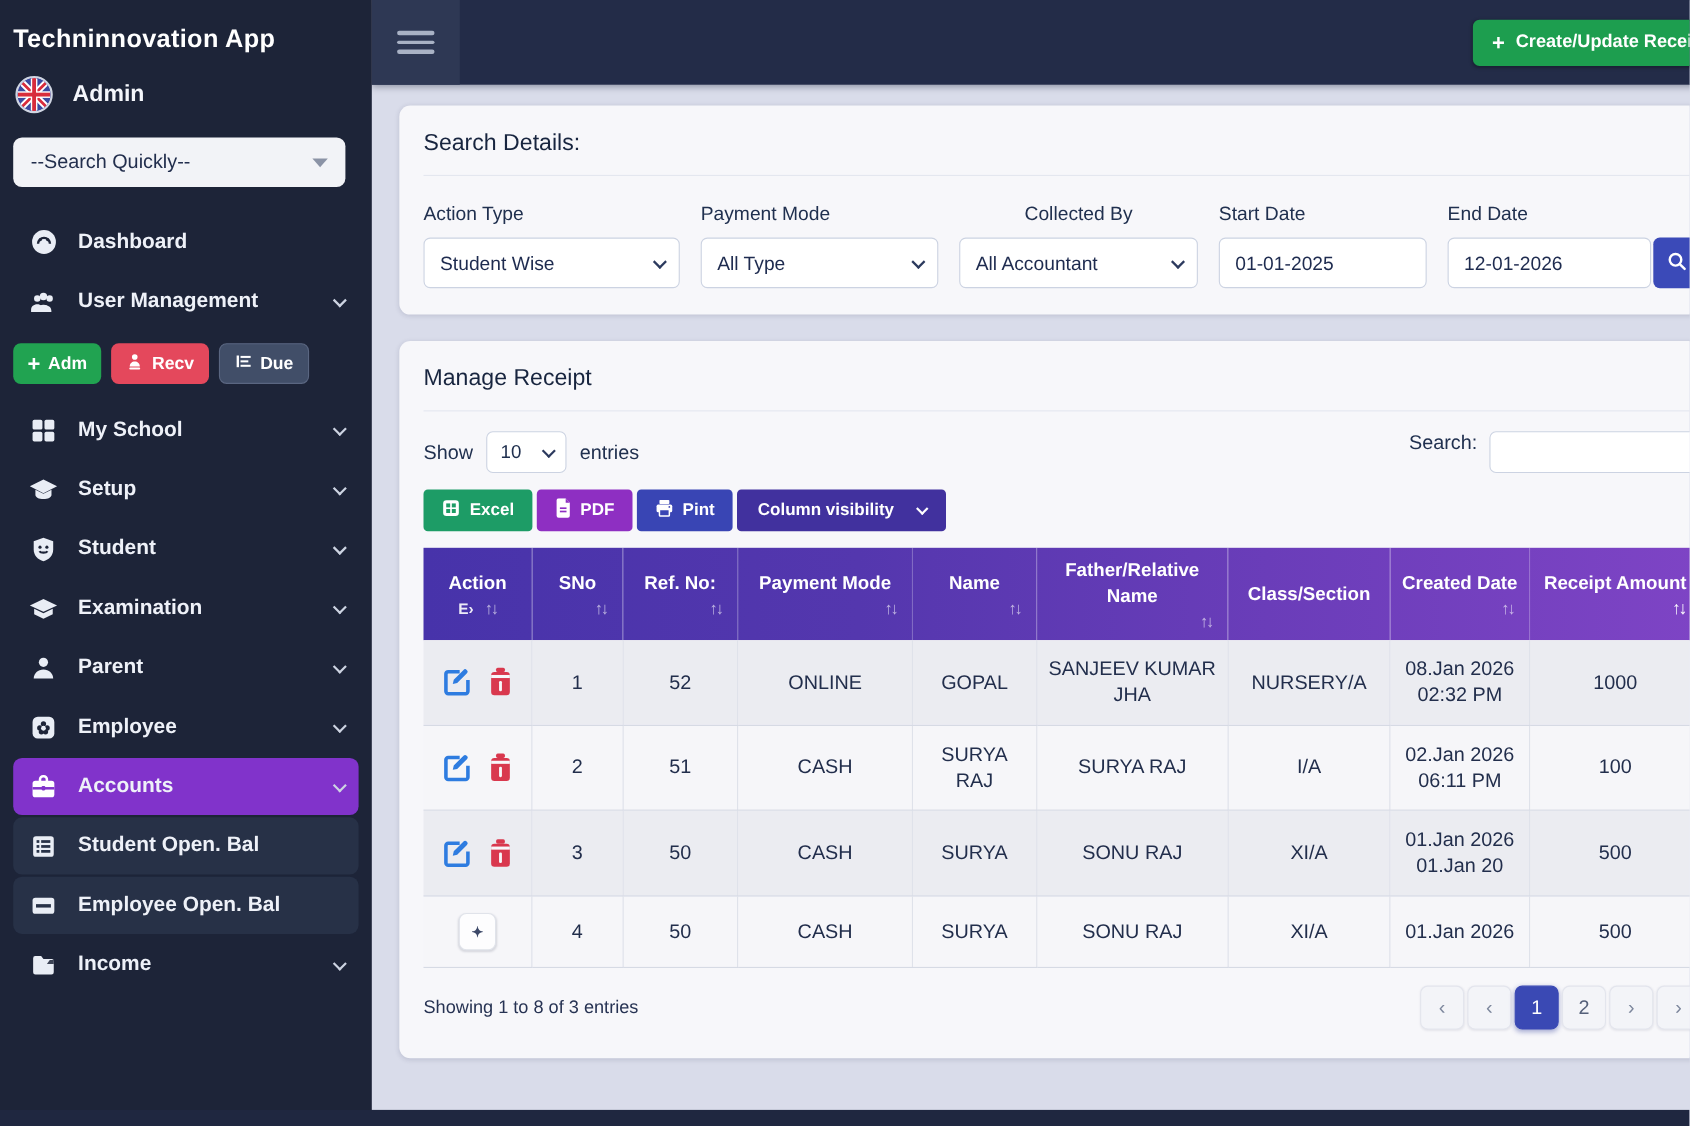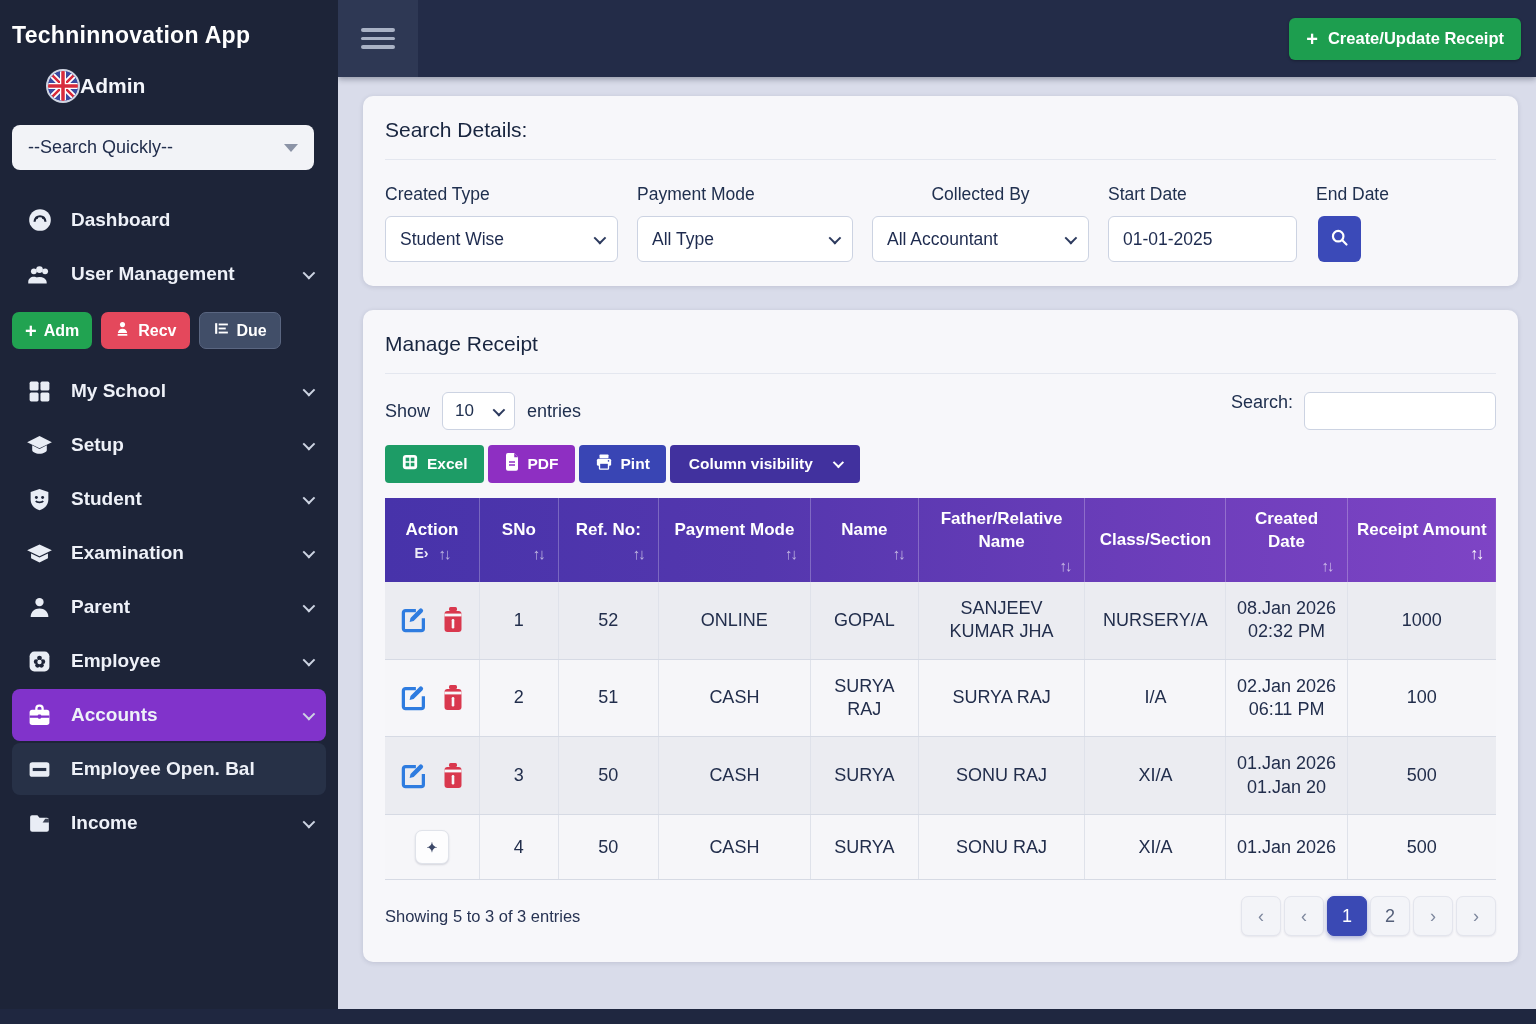--- a/index.html
+++ b/index.html
@@ -10,21 +10,21 @@
     background:#d9dcea;
     color:#1d2a4a;
     position:relative;
   }
   
   .sidebar {
     width:338px; flex-shrink:0; background:#1d2438; color:#edf0f7;
     display:flex; flex-direction:column; height:1024px; position:relative; z-index:5;
   }
   .logo { font-size:23px; font-weight:bold; letter-spacing:.3px; padding:22px 14px 6px 12px; color:#fff; }
-  .user-row { display:flex; align-items:center; padding:14px 12px 6px 14px;margin-left:32px; }
+  .user-row { display:flex; align-items:center; gap:18px; padding:14px 12px 6px 14px; }
   .avatar { width:34px; height:34px; border-radius:50%; overflow:hidden; border:2px solid #cfd5e2; flex-shrink:0; background:#3b4aa0; }
   .user-name { font-size:21px; font-weight:600; color:#f4f6fb; }
   .quick-search {
     margin:16px 24px 10px 12px; background:#f2f3f7; color:#222e4d;
     border-radius:8px; height:45px; display:flex; align-items:center;
     justify-content:space-between; padding:0 16px; font-size:18px; cursor:pointer;
   }
   .tri-down { width:0; height:0; border-left:7px solid transparent; border-right:7px solid transparent; border-top:8px solid #8b93a6; }
   .menu { list-style:none; margin-top:14px; }
   .menu-item {
@@ -323,20 +323,36 @@
             <path d="M9 7V5.2A2.7 2.7 0 0 1 11.7 2.5h.6A2.7 2.7 0 0 1 15 5.2V7" fill="none" stroke="#fff" stroke-width="2.2"></path>
             <rect x="2.5" y="6.5" width="19" height="14.5" rx="2.5" fill="#fff"></rect>
             <rect x="2.5" y="12" width="19" height="2.2" fill="#8133cb"></rect>
             <rect x="10.4" y="11" width="3.2" height="4" rx="1" fill="#8133cb"></rect>
           </svg>
       </span>
       <span>Accounts</span>
       <span class="chev"></span>
     </li>
 
+    <li class="menu-item subitem">
+      <span class="mi-icon">
+        <svg width="25" height="25" viewBox="0 0 24 24">
+            <rect x="3" y="3" width="18" height="18" rx="2.5" fill="#e9edf5"></rect>
+            <g fill="#273147">
+              <rect x="6" y="6.5" width="2.4" height="2.4"></rect>
+              <rect x="10" y="6.5" width="8" height="2.4"></rect>
+              <rect x="6" y="10.8" width="2.4" height="2.4"></rect>
+              <rect x="10" y="10.8" width="8" height="2.4"></rect>
+              <rect x="6" y="15.1" width="2.4" height="2.4"></rect>
+              <rect x="10" y="15.1" width="8" height="2.4"></rect>
+            </g>
+          </svg>
+      </span>
+      <span>Student Open. Bal</span>
+    </li>
 
     <li class="menu-item subitem">
       <span class="mi-icon">
         <svg width="25" height="25" viewBox="0 0 24 24">
             <rect x="2.5" y="5" width="19" height="14" rx="2.5" fill="#e9edf5"></rect>
             <rect x="5.5" y="10.5" width="13" height="3" fill="#273147"></rect>
           </svg>
       </span>
       <span>Employee Open. Bal</span>
     </li>
@@ -369,21 +385,21 @@
   </header>
 
   <div class="content">
 
     <section class="card">
       <h2 class="card-title">Search Details:</h2>
       <hr class="card-divider">
       <div class="filters">
 
         <div class="field w-rtype">
-          <span class="field-label">Created Type</span>
+          <span class="field-label">Action Type</span>
           <div class="control">
             <span>Student Wise</span>
             <span class="sel-chev"></span>
           </div>
         </div>
 
         <div class="field w-pmode">
           <span class="field-label">Payment Mode</span>
           <div class="control">
             <span>All Type</span>
@@ -402,20 +418,23 @@
         <div class="field w-sdate">
           <span class="field-label">Start Date</span>
           <div class="control">
             <span>01-01-2025</span>
           </div>
         </div>
 
         <div class="field">
           <span class="field-label">End Date</span>
           <div class="date-group">
+            <div class="control w-edate">
+              <span>12-01-2026</span>
+            </div>
             <button class="search-sq-btn">
               <span>
                 <svg width="21" height="21" viewBox="0 0 24 24" fill="none" stroke="#fff" stroke-width="2.5" stroke-linecap="round">
                     <circle cx="10.5" cy="10.5" r="6"></circle>
                     <line x1="15.2" y1="15.2" x2="20" y2="20"></line>
                   </svg>
               </span>
             </button>
           </div>
         </div>
@@ -672,21 +691,21 @@
             <td>
               <span>01.Jan 2026</span>
             </td>
             <td>500</td>
           </tr>
 
         </tbody>
       </table>
 
       <div class="table-footer">
-        <span class="showing-text">Showing 5 to 3 of 3 entries</span>
+        <span class="showing-text">Showing 1 to 8 of 3 entries</span>
         <div class="pagination">
           <button class="pg-btn">‹</button>
           <button class="pg-btn">‹</button>
           <button class="pg-btn page active">1</button>
           <button class="pg-btn page">2</button>
           <button class="pg-btn">›</button>
           <button class="pg-btn">›</button>
         </div>
       </div>
 

